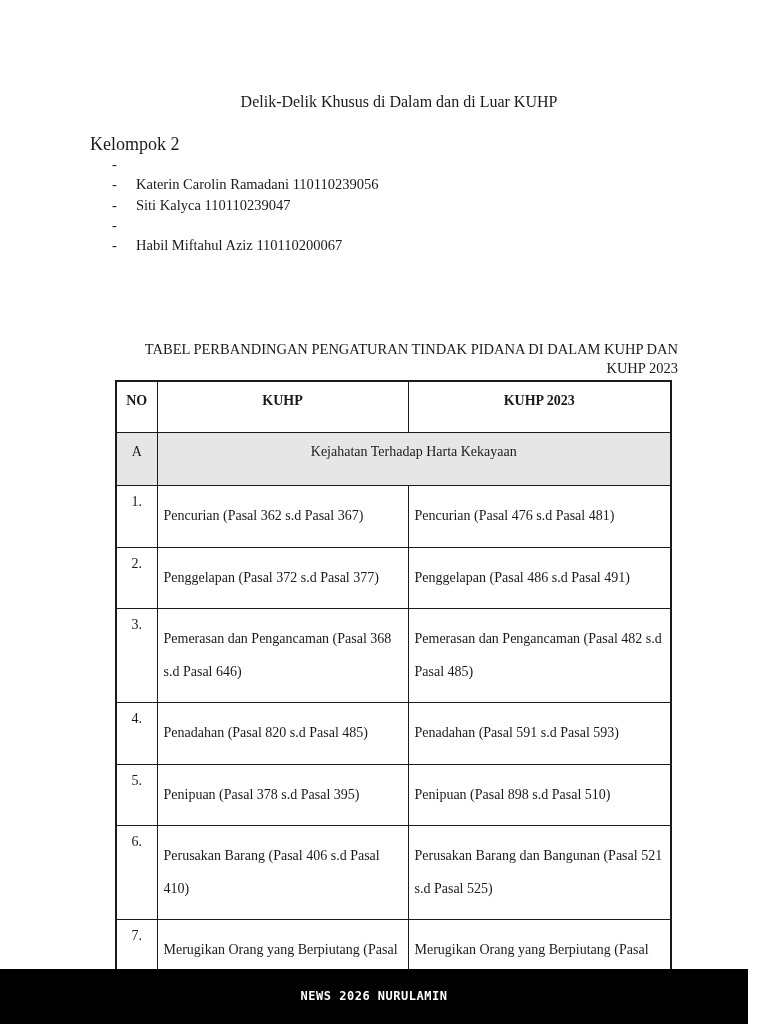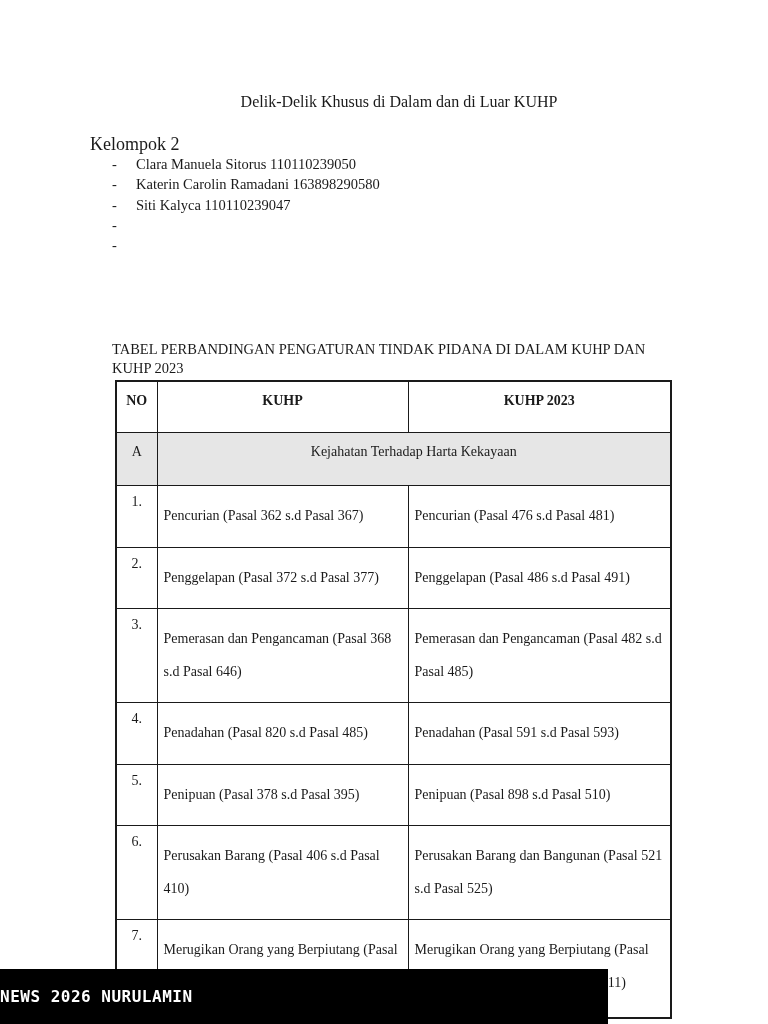--- a/index.html
+++ b/index.html
@@ -5,66 +5,66 @@
     html, body { margin: 0; padding: 0; }
     body {
       width: 768px; height: 1024px; background: #ffffff; position: relative; overflow: hidden;
       font-family: "Liberation Serif", "DejaVu Serif", serif; color: #1a1a1a;
     }
     .doc-title { position: absolute; top: 93px; left: 0; width: 768px; text-align: center; font-size: 16px; padding-left: 30px; box-sizing: border-box; }
     .group-label { position: absolute; top: 134px; left: 90px; font-size: 18px; }
     .members { position: absolute; top: 154px; left: 112px; margin: 0; padding: 0; list-style: none; }
     .members li { font-size: 14.5px; height: 20.3px; line-height: 20px; display: flex; }
     .members .dash { width: 24px; display: inline-block; }
-    .table-title { position: absolute; top: 340px; left: 112px; width: 566px; text-align: left; font-size: 14.5px; line-height: 18.5px; }
+    .table-title { position: absolute; top: 340px; left: 112px; width: 566px; text-align: right; font-size: 14.5px; line-height: 18.5px; }
     table.cmp {
       position: absolute; top: 380px; left: 115px; width: 557px; border-collapse: collapse; font-size: 14px;
     }
     table.cmp td, table.cmp th { border: 1.5px solid #1a1a1a; vertical-align: top; padding: 0; }
     table.cmp { border: 2px solid #1a1a1a; }
     .col-no { width: 41px; }
     .col-kuhp { width: 251px; }
     th { font-weight: bold; height: 50px; text-align: center; vertical-align: top; }
     th span { display: block; padding-top: 11px; }
     tr.cat td { background: #e6e6e6; height: 52px; text-align: center; }
     tr.cat td span { display: block; padding-top: 11px; }
     td.no { text-align: center; }
     td .cell { display: block; padding: 14px 6px; line-height: 32.5px; }
     td.no .cell { padding: 0; }
     tr.r1 td { height: 32px; }
     tr.r5 td { height: 57px; }
     tr.r7 td { height: 97px; }
-    .footer { position: absolute; left: 0; top: 969px; width: 608px; height: 55px; background: #000; color: #fff;
-      font-family: "DejaVu Sans Mono", "Liberation Mono", monospace; font-size: 16px; font-weight: bold;
-      line-height: 55px; letter-spacing: 0.5px; }
+    .footer { position: absolute; left: 0; top: 969px; width: 748px; height: 55px; background: #000; color: #fff;
+      font-family: "DejaVu Sans Mono", "Liberation Mono", monospace; font-size: 12px; font-weight: bold;
+      text-align: center; line-height: 55px; letter-spacing: 0.5px; }
   </style>
 </head>
 <body>
 
 <div class="doc-title">Delik-Delik Khusus di Dalam dan di Luar KUHP</div>
 <div class="group-label">Kelompok 2</div>
 
 <ul class="members">
   <li>
       <span class="dash">-</span>
-      <span>Clara Manuela Sitorus 110110239050</span>
     </li>
   <li>
       <span class="dash">-</span>
-      <span>Katerin Carolin Ramadani 163898290580</span>
+      <span>Katerin Carolin Ramadani 110110239056</span>
     </li>
   <li>
       <span class="dash">-</span>
       <span>Siti Kalyca 110110239047</span>
     </li>
   <li>
       <span class="dash">-</span>
     </li>
   <li>
       <span class="dash">-</span>
+      <span>Habil Miftahul Aziz 110110200067</span>
     </li>
 </ul>
 
 <div class="table-title">TABEL PERBANDINGAN PENGATURAN TINDAK PIDANA DI DALAM KUHP DAN KUHP 2023</div>
 
 <table class="cmp">
   <colgroup>
       <col class="col-no">
       <col class="col-kuhp">
       <col>

